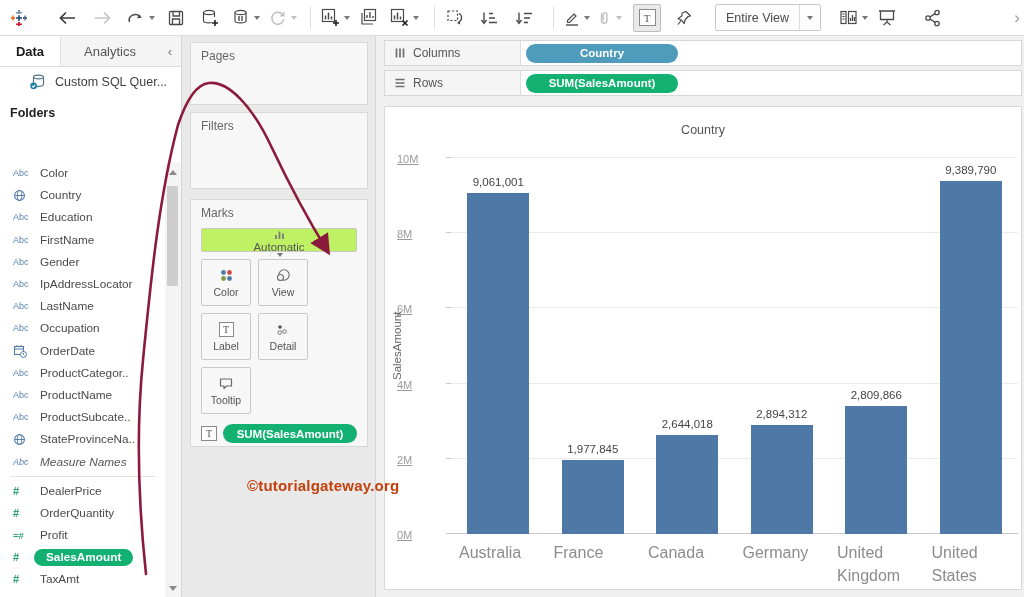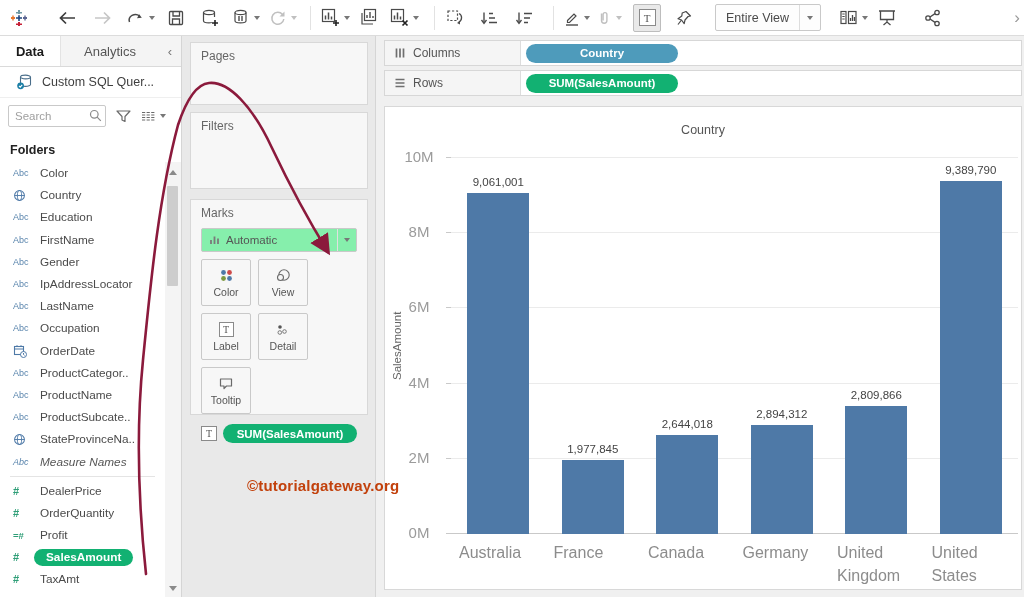--- a/index.html
+++ b/index.html
@@ -22,21 +22,21 @@
   .viewmode .vm-text{padding:0 10px;font-size:12.5px;color:#4a4a4a;white-space:nowrap;}
   .viewmode .vm-caret{width:20px;height:100%;display:flex;align-items:center;justify-content:center;border-left:1px solid #ddd;}
   .overflow{margin-left:auto;padding-right:4px;font-size:17px;color:#9a9a9a;line-height:1;}
   
   .sidebar{position:absolute;left:0;top:36px;width:182px;height:561px;background:#fff;
            border-right:1px solid #d5d5d5;box-sizing:border-box;overflow:hidden;}
   .tabs{height:30px;display:flex;align-items:stretch;border-bottom:1px solid #dadada;font-size:13px;}
   .tab-data{width:60px;display:flex;align-items:center;justify-content:center;font-weight:700;color:#1a1a1a;background:#fff;}
   .tab-analytics{flex:1;display:flex;align-items:center;justify-content:center;color:#555;background:#f4f4f4;border-left:1px solid #e3e3e3;}
   .tab-collapse{width:22px;display:flex;align-items:center;justify-content:center;color:#777;background:#f4f4f4;font-size:13px;}
-  .datasource{height:30px;display:flex;align-items:center;gap:8px;padding-left:16px;font-size:12.5px;color:#3f3f3f;}
+  .datasource{height:30px;display:flex;align-items:center;gap:8px;padding-left:29px;font-size:12.5px;color:#3f3f3f;}
   .searchrow{display:flex;align-items:center;gap:6px;padding:5px 6px 5px 8px;border-top:1px solid #efefef;}
   .searchbox{position:relative;width:98px;height:22px;}
   .searchbox input{width:100%;height:100%;box-sizing:border-box;border:1px solid #c9c9c9;border-radius:2px;
                    font-size:11.5px;color:#555;padding:0 18px 0 6px;font-family:inherit;outline:none;}
   .searchbox input::placeholder{color:#9f9f9f;}
   .searchbox .mag{position:absolute;right:3px;top:3px;}
   .folders{padding:9px 10px 4px 10px;font-size:12.5px;font-weight:700;color:#222;}
   .fieldlist{position:absolute;left:0;top:126px;right:16px;bottom:0;overflow:hidden;}
   .frow{height:22.2px;display:flex;align-items:center;padding-left:13px;}
   .fic{width:27px;flex:0 0 27px;font-size:9px;color:#5a85ad;display:flex;align-items:center;}
@@ -50,23 +50,23 @@
   .vs-up,.vs-dn{position:absolute;left:4px;width:0;height:0;border-left:4px solid transparent;border-right:4px solid transparent;}
   .vs-up{top:8px;border-bottom:5px solid #8a8a8a;}
   .vs-dn{bottom:6px;border-top:5px solid #8a8a8a;}
   
   .midpanel{position:absolute;left:182px;top:36px;width:194px;height:561px;background:#e9e9e9;
             border-right:1px solid #d5d5d5;box-sizing:border-box;}
   .card{position:absolute;left:8px;width:178px;background:#f7f7f7;border:1px solid #d8d8d8;box-sizing:border-box;}
   .card-label{padding:6px 0 0 10px;font-size:12px;color:#666;}
   .card.pages{top:6px;height:63px;}
   .card.filters{top:76px;height:77px;}
-  .card.marks{top:163px;height:216px;}
-  .mark-type{display:flex;align-items:center;height:22px;margin:8px 10px 7px 10px;background:#86efac;
-             border:1px solid #c9c9c9;border-radius:2px;}
+  .card.marks{top:163px;height:248px;}
+  .mark-type{display:flex;align-items:center;height:22px;margin:8px 10px 7px 10px;background:#bef264;
+             border:1px solid #c9c9c9;border-radius:2px;flex-direction:column;}
   .mark-type .mt-icon{padding:0 5px 0 7px;display:flex;}
   .mark-type .mt-text{flex:1;font-size:11.5px;color:#555;}
   .mark-type .mt-caret{width:18px;height:100%;display:flex;align-items:center;justify-content:center;border-left:1px solid #e0e0e0;}
   .mbtn-grid{display:flex;flex-wrap:wrap;gap:7px;padding:0 10px;}
   .mbtn{width:48px;height:45px;border:1px solid #c9c9c9;border-radius:2px;display:flex;flex-direction:column;
         align-items:center;justify-content:center;gap:3px;background:#f7f7f7;}
   .mblabel{font-size:10.5px;color:#555;}
   .mpill-row{display:flex;align-items:center;gap:6px;padding:10px 10px 0 10px;}
   .pill{display:inline-flex;align-items:center;justify-content:center;height:19px;border-radius:10px;
         color:#fff;font-size:11.5px;font-weight:600;white-space:nowrap;}
@@ -81,21 +81,21 @@
                gap:7px;padding-left:9px;font-size:12px;color:#555;}
   .shelf-pills{flex:1;display:flex;align-items:center;padding-left:5px;}
   .shelf-pills .pill{width:152px;}
   
   .chartbox{position:absolute;left:8px;top:70px;width:638px;height:484px;background:#fff;
             border:1px solid #d8d8d8;box-sizing:border-box;}
   .chart-title{position:absolute;top:16px;left:0;right:0;text-align:center;font-size:12.5px;color:#555;}
   .ylabel{position:absolute;left:6px;top:51px;height:376px;display:flex;align-items:center;justify-content:center;
           writing-mode:vertical-rl;transform:rotate(180deg);font-size:11.5px;color:#666;}
   .yticks{position:absolute;left:12px;top:51px;width:44px;height:376px;}
-  .ytick{position:absolute;right:0;width:100%;text-align:center;font-size:15px;color:#9b9b9b;}
+  .ytick{position:absolute;right:0;width:100%;text-align:left;font-size:11px;color:#9b9b9b;text-decoration:underline;}
   .plot{position:absolute;left:66px;top:51px;width:567px;height:376px;}
   .gridline{position:absolute;left:0;width:100%;height:1px;background:#ebebeb;}
   .axisline{position:absolute;left:0;width:100%;height:1px;background:#c9c9c9;}
   .ymark{position:absolute;left:-5px;width:5px;height:1px;background:#c9c9c9;}
   .bars{position:absolute;left:0;top:0;width:100%;height:100%;display:flex;}
   .bcol{flex:1;position:relative;height:100%;}
   .bar{position:absolute;bottom:0;left:50%;transform:translateX(-50%);width:62px;}
   .vlabel{position:absolute;left:0;width:100%;text-align:center;font-size:11.5px;color:#444;white-space:nowrap;}
   .xlabels{position:absolute;left:66px;top:434px;width:567px;display:flex;}
   .xlab{flex:1;text-align:left;font-size:16px;color:#8c8c8c;line-height:1.45;padding:0 8px;box-sizing:border-box;}
@@ -271,40 +271,20 @@
     <div class="tab-collapse">‹</div>
   </div>
   <div class="datasource">
     <svg width="18" height="18" viewBox="0 0 18 18">
       <ellipse cx="9.5" cy="4" rx="5" ry="1.9" fill="none" stroke="#4a6e8a" stroke-width="1.1"></ellipse>
       <path d="M4.5 4v7.5c0 1 2.3 1.9 5 1.9s5-.9 5-1.9V4" fill="none" stroke="#4a6e8a" stroke-width="1.1"></path>
       <circle cx="4.6" cy="12.8" r="3.4" fill="#1b7fa6"></circle>
       <path d="M3 12.9l1.2 1.2 2-2.2" fill="none" stroke="#fff" stroke-width="1.1"></path>
     </svg>
     <span>Custom SQL Quer...</span>
-  </div>
-  <div class="searchrow">
-    <span class="searchbox">
-      <input type="text" placeholder="Search" style="">
-      <svg class="mag" width="15" height="15" viewBox="0 0 15 15">
-        <circle cx="6.3" cy="6.3" r="3.8" fill="none" stroke="#8a8a8a" stroke-width="1.2"></circle>
-          <path d="M9.2 9.2l3.6 3.6" stroke="#8a8a8a" stroke-width="1.2"></path>
-      </svg>
-    </span>
-    <span class="tbtn">
-      <svg width="17" height="17" viewBox="0 0 17 17">
-          <path d="M2 3h13l-5 5.5v5L7 12V8.5z" fill="none" stroke="#6a6a6a" stroke-width="1.2" stroke-linejoin="round"></path>
-        </svg>
-    </span>
-    <span class="tbtn">
-      <svg width="17" height="15" viewBox="0 0 17 15">
-          <path d="M2 3.5h13M2 6h13M2 8.5h13M2 11h13" stroke="#6a6a6a" stroke-width="1.1" stroke-dasharray="3.2 1.4"></path>
-        </svg>
-      <i class="caret"></i>
-    </span>
   </div>
   <div class="folders">Folders</div>
   <div class="fieldlist" id="field-list">
       <div class="frow">
         <span class="fic">Abc</span>
         <span class="flb">Color</span>
       </div>
       <div class="frow">
         <span class="fic">
           <svg width="13" height="13" viewBox="0 0 14 14">

